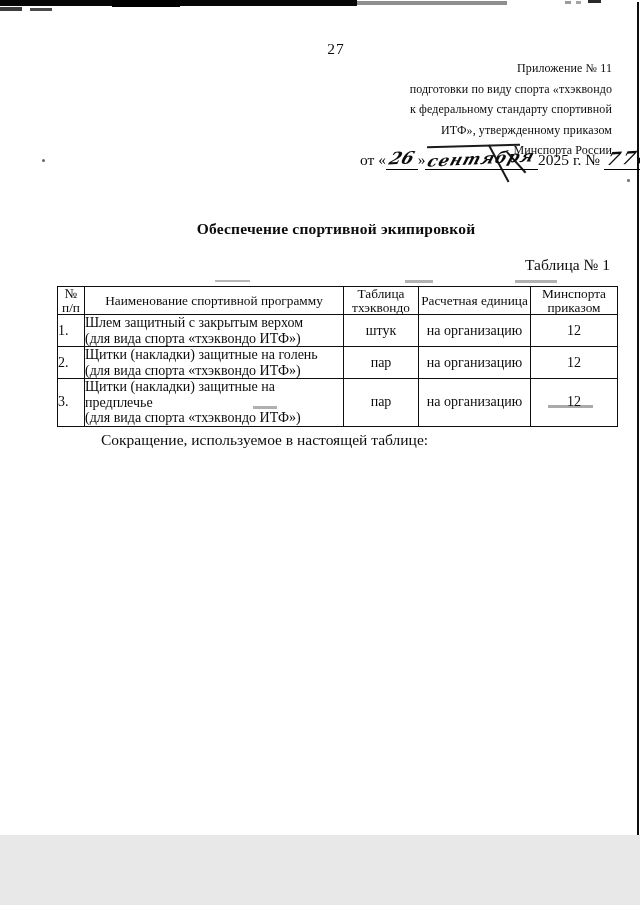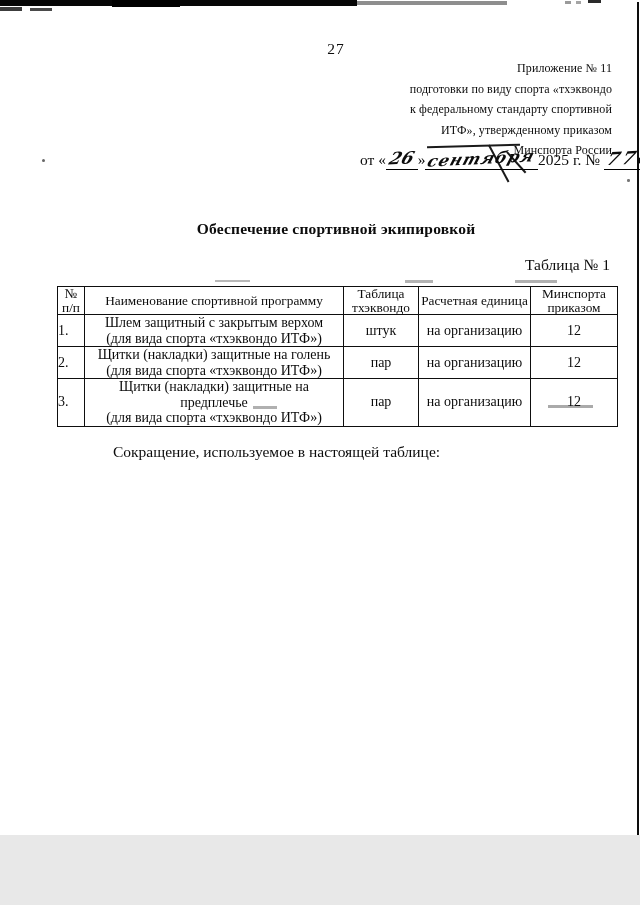--- a/index.html
+++ b/index.html
@@ -71,30 +71,30 @@
     border:1.5px solid #0e0e0e;
     padding:0;overflow:hidden;
     font-weight:normal;
   }
   table.equip th{
     height:26px;text-align:center;vertical-align:middle;
     font-size:13.3px;line-height:13.5px;
   }
   table.equip td{height:30px;vertical-align:middle;}
   td.c-num{text-align:left;padding-left:2px;font-size:14px;}
-  td.c-name{text-align:center;padding-left:3px;font-size:14px;line-height:15.5px;}
+  td.c-name{text-align:left;padding-left:3px;font-size:14px;line-height:15.5px;}
   td.c-mid{text-align:center;}
   th .th-line{display:block;}
 
   
   .note{
     position:absolute;top:429px;left:63px;width:548px;
     font-size:15.5px;line-height:21px;
   }
-  .note p{margin:12px;text-indent:38px;}
+  .note p{margin:0;text-indent:38px;}
   .note p.just{text-align:justify;}
 </style>
 </head>
 <body>
 
 <div class="page">
 
   <div class="art" style="left:0;top:0;width:357px;height:5.5px;background:#060606;"></div>
   <div class="art" style="left:112px;top:0;width:68px;height:7px;background:#000;"></div>
   <div class="art" style="left:357px;top:0.5px;width:150px;height:4px;background:#8e8e8e;"></div>

